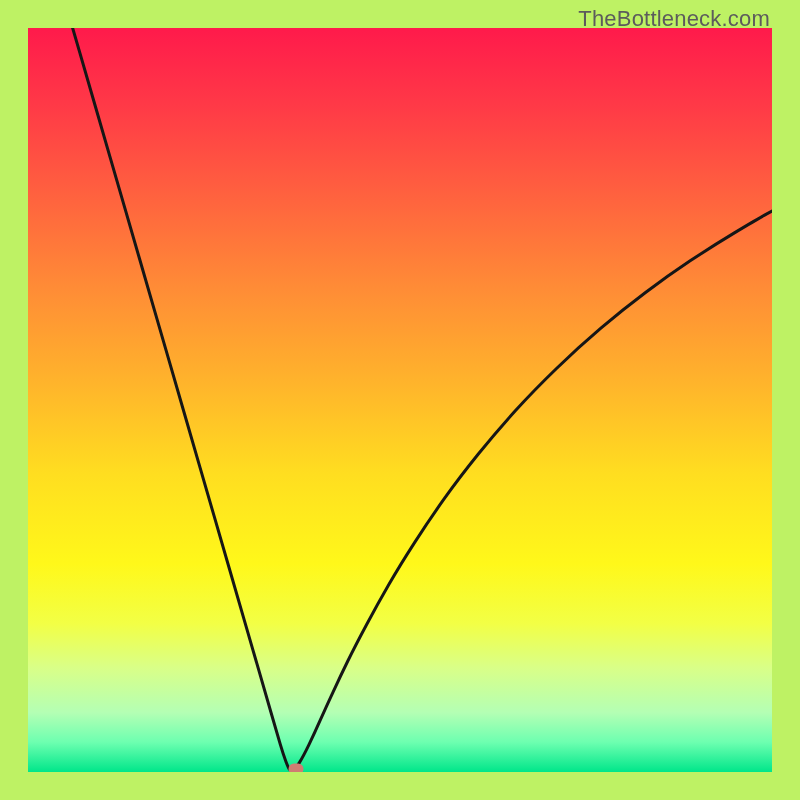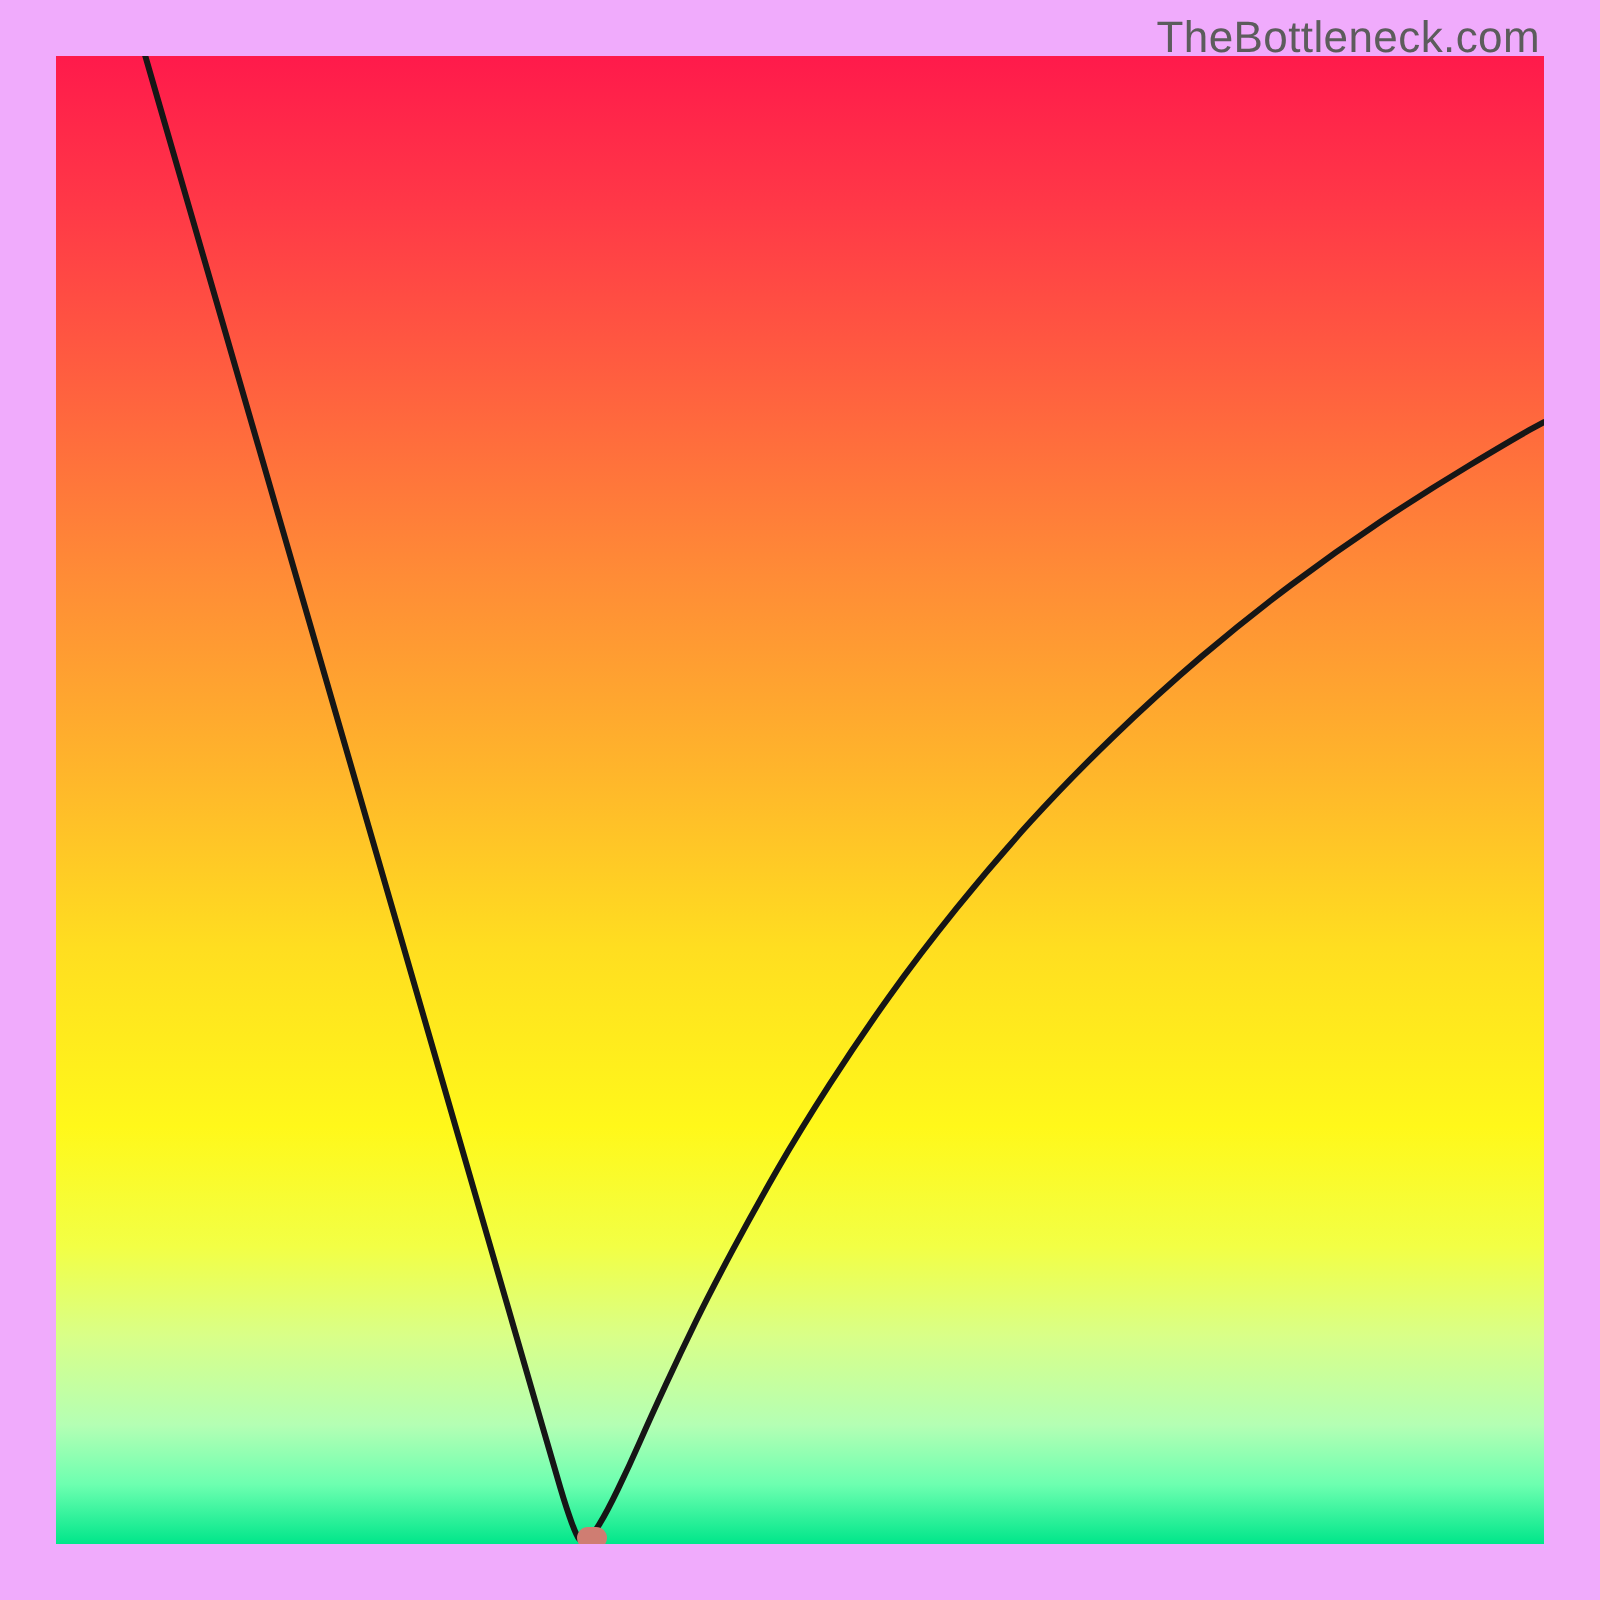--- a/index.html
+++ b/index.html
@@ -10,21 +10,21 @@
     overflow: hidden;
     background: #000;
     font-family: Arial, Helvetica, sans-serif;
   }
   .frame {
     position: absolute;
     left: 0;
     top: 0;
     width: 800px;
     height: 800px;
-    background: #f0abfc;
+    background: #bef264;
   }
   .plot-area {
     position: absolute;
     left: 28px;
     top: 28px;
     width: 744px;
     height: 744px;
     overflow: hidden;
   }
   .gradient {

